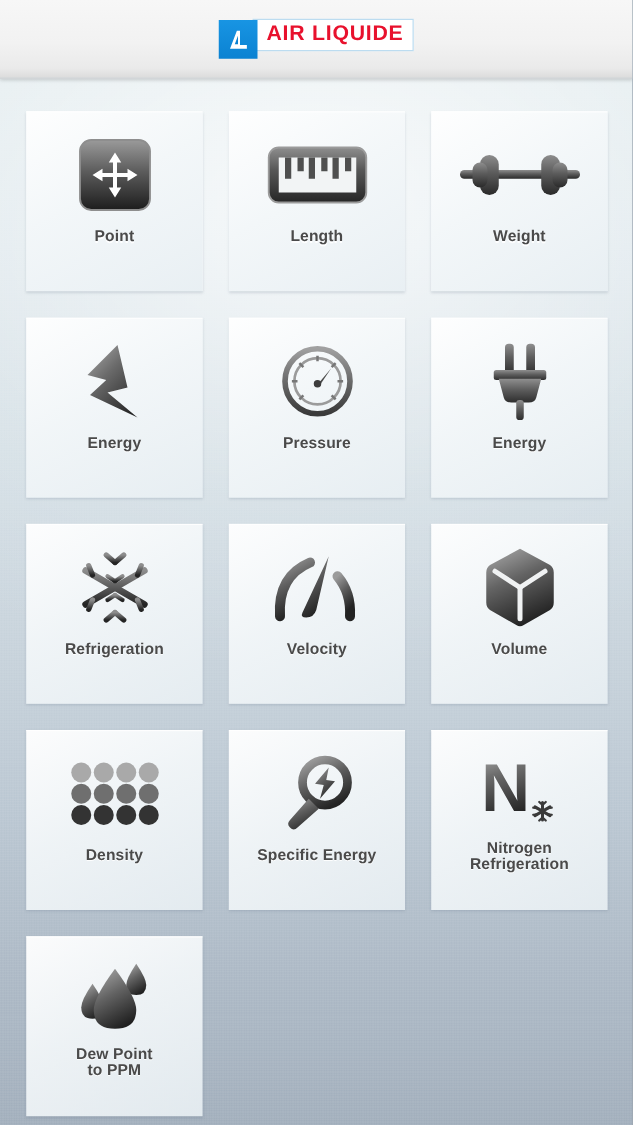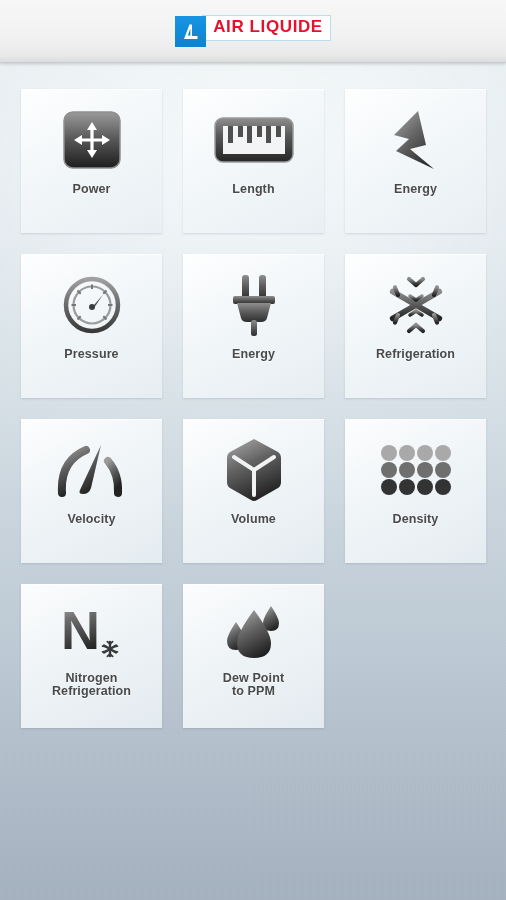--- a/index.html
+++ b/index.html
@@ -170,21 +170,21 @@
               <stop offset="45%" stop-color="#5c5c5c"></stop>
               <stop offset="100%" stop-color="#1d1d1d"></stop>
             </linearGradient>
           </defs>
           <rect x="2" y="2" width="56" height="56" rx="9" fill="url(#gArea)" stroke="#8e8e8e" stroke-width="1.5"></rect>
           <g fill="#ffffff">
             <path d="M30 12 L35 20 L31.6 20 L31.6 28.4 L40 28.4 L40 25 L48 30 L40 35 L40 31.6 L31.6 31.6 L31.6 40 L35 40 L30 48 L25 40 L28.4 40 L28.4 31.6 L20 31.6 L20 35 L12 30 L20 25 L20 28.4 L28.4 28.4 L28.4 20 L25 20 Z"></path>
           </g>
         </svg>
       </div>
-      <div class="label">Power</div>
+      <div class="label">Point</div>
     </div>
 
     <div class="tile">
       <div class="icon-wrap">
         <svg width="82" height="52" viewBox="0 0 82 52">
           <defs>
             <linearGradient id="gRul" x1="0" y1="0" x2="0" y2="1">
               <stop offset="0%" stop-color="#8e8e8e"></stop>
               <stop offset="40%" stop-color="#585858"></stop>
               <stop offset="100%" stop-color="#262626"></stop>
@@ -198,20 +198,41 @@
             <rect x="34" y="12" width="5" height="17"></rect>
             <rect x="44" y="12" width="5" height="11"></rect>
             <rect x="53" y="12" width="5" height="17"></rect>
             <rect x="63" y="12" width="5" height="11"></rect>
           </g>
         </svg>
       </div>
       <div class="label">Length</div>
     </div>
 
+    <div class="tile">
+      <div class="icon-wrap">
+        <svg width="100" height="52" viewBox="0 0 100 52">
+          <defs>
+            <linearGradient id="gWt" x1="0" y1="0" x2="0" y2="1">
+              <stop offset="0%" stop-color="#8d8d8d"></stop>
+              <stop offset="45%" stop-color="#5b5b5b"></stop>
+              <stop offset="100%" stop-color="#2a2a2a"></stop>
+            </linearGradient>
+          </defs>
+          <rect x="2" y="22" width="96" height="7" rx="3.5" fill="url(#gWt)"></rect>
+          <g fill="url(#gWt)">
+            <rect x="18" y="10" width="15" height="32" rx="7.5"></rect>
+            <rect x="12" y="16" width="12" height="20" rx="6"></rect>
+            <rect x="67" y="10" width="15" height="32" rx="7.5"></rect>
+            <rect x="76" y="16" width="12" height="20" rx="6"></rect>
+          </g>
+        </svg>
+      </div>
+      <div class="label">Weight</div>
+    </div>
 
     <div class="tile">
       <div class="icon-wrap">
         <svg width="56" height="62" viewBox="0 0 56 62">
           <defs>
             <linearGradient id="gEn" x1="0.1" y1="0" x2="0.8" y2="1">
               <stop offset="0%" stop-color="#a6a6a6"></stop>
               <stop offset="40%" stop-color="#6b6b6b"></stop>
               <stop offset="100%" stop-color="#262626"></stop>
             </linearGradient>
@@ -370,20 +391,37 @@
             <circle cx="9" cy="43" r="8"></circle>
               <circle cx="27" cy="43" r="8"></circle>
             <circle cx="45" cy="43" r="8"></circle>
               <circle cx="63" cy="43" r="8"></circle>
           </g>
         </svg>
       </div>
       <div class="label">Density</div>
     </div>
 
+    <div class="tile">
+      <div class="icon-wrap">
+        <svg width="58" height="62" viewBox="0 0 58 62">
+          <defs>
+            <linearGradient id="gSe" x1="0.2" y1="0" x2="0.7" y2="1">
+              <stop offset="0%" stop-color="#9a9a9a"></stop>
+              <stop offset="45%" stop-color="#5d5d5d"></stop>
+              <stop offset="100%" stop-color="#242424"></stop>
+            </linearGradient>
+          </defs>
+          <circle cx="35" cy="22" r="18" fill="none" stroke="url(#gSe)" stroke-width="7"></circle>
+          <path d="M22 35 L7 52 Q4 55 7 58 Q10 61 13 58 L30 43 Z" fill="url(#gSe)"></path>
+          <path d="M38 10 L27 23 L34 24 L31 35 L43 21 L36 20 Z" fill="url(#gSe)"></path>
+        </svg>
+      </div>
+      <div class="label">Specific Energy</div>
+    </div>
 
     <div class="tile two-line">
       <div class="icon-wrap">
         <svg width="66" height="62" viewBox="0 0 66 62">
           <defs>
             <linearGradient id="gN" x1="0" y1="0" x2="0.2" y2="1">
               <stop offset="0%" stop-color="#b0b0b0"></stop>
               <stop offset="35%" stop-color="#6d6d6d"></stop>
               <stop offset="100%" stop-color="#1c1c1c"></stop>
             </linearGradient>

